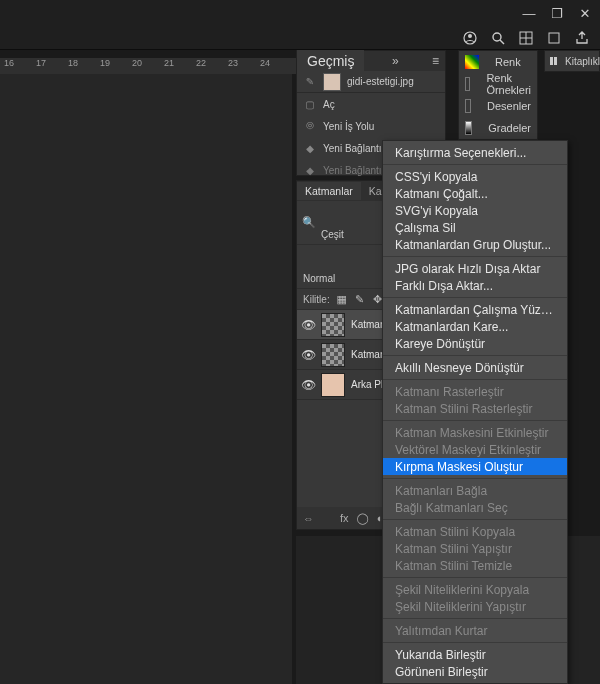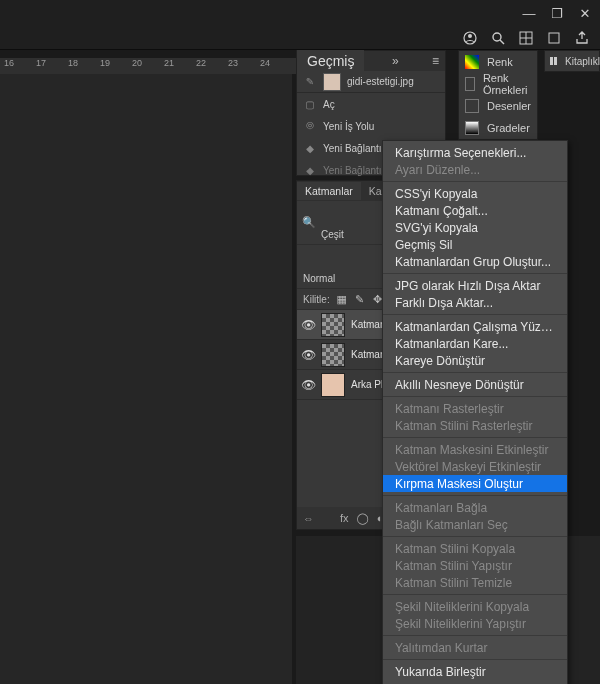--- a/index.html
+++ b/index.html
@@ -57,21 +57,21 @@
   .history-item .thumb { width:18px; height:18px; background:#d9c4b4; border:1px solid #555; }
   .history-item .icon { width:14px; height:14px; display:flex; align-items:center; justify-content:center; color:#888; }
   .history-item .disabled { color:#7a7a7a; }
   .history-top { border-bottom:1px solid #2a2a2a; }
 
   
   .right-dock {
     position:absolute; top:50px; right:62px; width:80px;
     background:#383838; border:1px solid #222; font-size:11px;
   }
-  .right-dock .ditem { display:flex; align-items:center; gap:8px; height:22px; padding:0 6px; color:#d0d0d0; }
+  .right-dock .ditem { display:flex; align-items:center; gap:16px; height:22px; padding:0 6px; color:#d0d0d0; }
   .right-dock .ditem .di-icon { width:14px; height:14px; border:1px solid #777; }
 
   .lib-dock {
     position:absolute; top:50px; right:0; width:56px; height:22px;
     background:#383838; border:1px solid #222; display:flex; align-items:center; gap:4px; padding:0 4px;
   }
   .lib-dock .li-icon { width:12px; height:12px; color:#ccc; }
 
   
   .layers-panel {
@@ -303,26 +303,25 @@
     <span class="ft-icon">◯</span>
     <span class="ft-icon">◐</span>
     <span class="ft-icon">🗀</span>
     <span class="ft-icon">▣</span>
     <span class="ft-icon">🗑</span>
   </div>
 </div>
 
 <div class="context-menu" id="ctx">
     <div class="mi">Karıştırma Seçenekleri...</div>
-    <div class="mi disabled">Ayarı Düzenle...</div>
     <div class="sep"></div>
     <div class="mi">CSS'yi Kopyala</div>
     <div class="mi">Katmanı Çoğalt...</div>
     <div class="mi">SVG'yi Kopyala</div>
-    <div class="mi">Geçmiş Sil</div>
+    <div class="mi">Çalışma Sil</div>
     <div class="mi">Katmanlardan Grup Oluştur...</div>
     <div class="sep"></div>
     <div class="mi">JPG olarak Hızlı Dışa Aktar</div>
     <div class="mi">Farklı Dışa Aktar...</div>
     <div class="sep"></div>
     <div class="mi">Katmanlardan Çalışma Yüzeyi...</div>
     <div class="mi">Katmanlardan Kare...</div>
     <div class="mi">Kareye Dönüştür</div>
     <div class="sep"></div>
     <div class="mi">Akıllı Nesneye Dönüştür</div>

